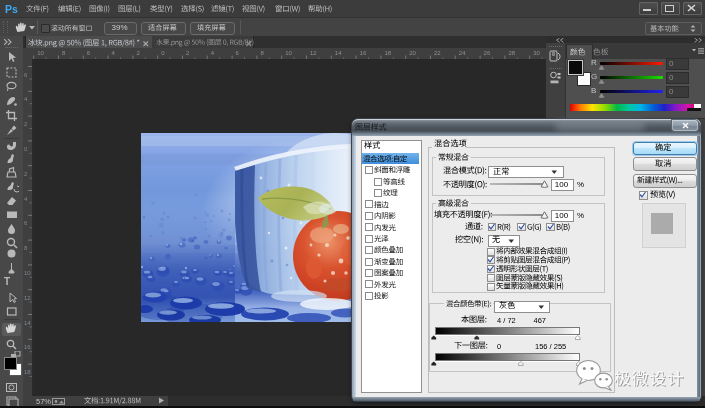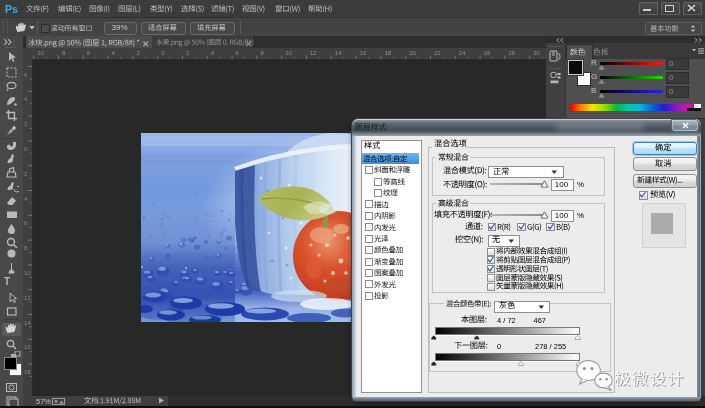--- a/index.html
+++ b/index.html
@@ -1178,21 +1178,21 @@
 <svg class="tx " style="left:453.5px;top:338.7px" width="35" height="11">
     <g transform="translate(0,9.2) scale(0.008200)" fill="#000">
       <use href="#g4e0b" x="0"></use>
       <use href="#g4e00" x="963"></use>
       <use href="#g56fe" x="1927"></use>
       <use href="#g5c42" x="2890"></use>
       <use href="#g3a" x="3854"></use>
     </g>
   </svg>
 <div class="lat" style="left:497px;top:341.5px;font-size:7.5px;color:#000">0</div>
-<div class="lat" style="left:535px;top:341.5px;font-size:7.5px;color:#000">278 / 255</div>
+<div class="lat" style="left:535px;top:341.5px;font-size:7.5px;color:#000">156 / 255</div>
 <div class="ab" style="left:435px;top:352.5px;width:143px;height:6px;background:linear-gradient(90deg,#000,#fff);border:1px solid #777;box-shadow:0 1px 0 #fff"></div>
 <svg class="ab" style="left:431.2px;top:360.5px" width="5.5" height="5" viewBox="0 0 8 7">
     <path d="M4 0.5 L7.5 4 L7.5 6.5 L0.5 6.5 L0.5 4 Z" fill="#222"></path>
   </svg>
 <svg class="ab" style="left:518px;top:360.5px" width="5.5" height="5" viewBox="0 0 8 7">
     <path d="M4 0.5 L7.5 4 L7.5 6.5 L0.5 6.5 L0.5 4 Z" fill="#eee" stroke="#777" stroke-width="0.8"></path>
   </svg>
 <svg class="ab" style="left:576px;top:360.5px" width="5.5" height="5" viewBox="0 0 8 7">
     <path d="M4 0.5 L7.5 4 L7.5 6.5 L0.5 6.5 L0.5 4 Z" fill="#fdfdfd" stroke="#666" stroke-width="0.8"></path>
   </svg>

